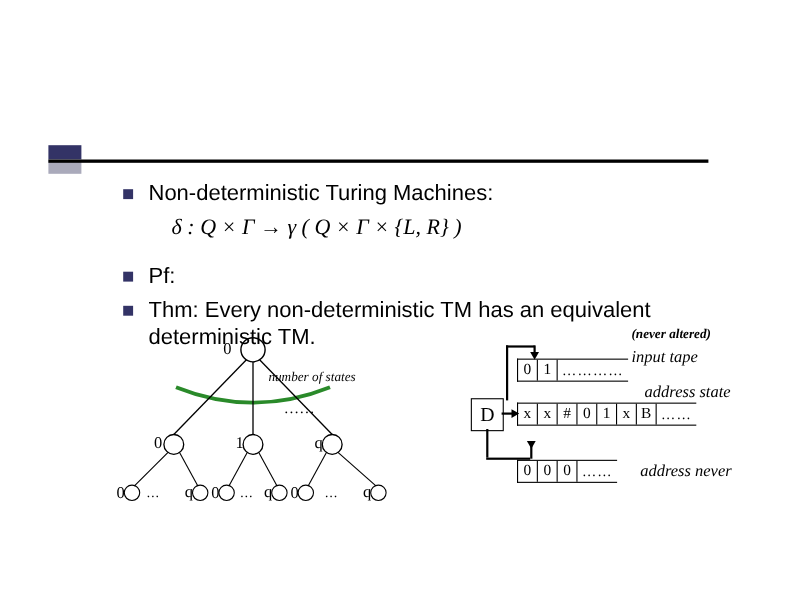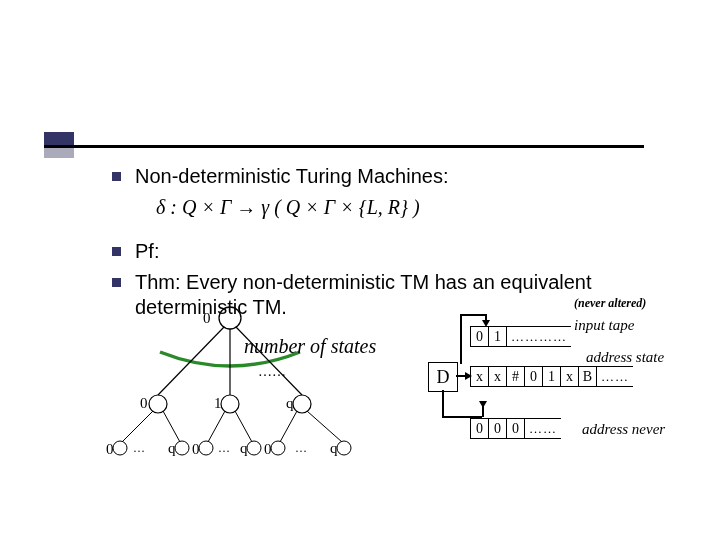--- a/index.html
+++ b/index.html
@@ -216,21 +216,21 @@
       <line x1="217" y1="111" x2="252" y2="142" stroke="#000" stroke-width="1"></line>
 
       <circle cx="30" cy="148" r="7" fill="none" stroke="#000" stroke-width="1"></circle>
       <circle cx="92" cy="148" r="7" fill="none" stroke="#000" stroke-width="1"></circle>
       <circle cx="116" cy="148" r="7" fill="none" stroke="#000" stroke-width="1"></circle>
       <circle cx="164" cy="148" r="7" fill="none" stroke="#000" stroke-width="1"></circle>
       <circle cx="188" cy="148" r="7" fill="none" stroke="#000" stroke-width="1"></circle>
       <circle cx="254" cy="148" r="7" fill="none" stroke="#000" stroke-width="1"></circle>
     </svg>
     <div class="tree-label" style="top:10px; left:113px;">0</div>
-    <div class="tree-label" style="top:35px; left:154px; font-style:italic; font-family:'Times New Roman',serif; font-size:20px;">number of states</div>
+    <div class="tree-label" style="top:35px; left:154px; font-style:italic; font-family:'Times New Roman',serif; font-size:12px;">number of states</div>
     <div class="tree-label" style="top:64px; left:168px; font-size:14px;">……</div>
 
     <div class="tree-label" style="top:95px; left:50px;">0</div>
     <div class="tree-label" style="top:95px; left:124px;">1</div>
     <div class="tree-label" style="top:95px; left:196px;">q</div>
 
     <div class="tree-label" style="top:141px; left:16px;">0</div>
     <div class="tree-label" style="top:141px; left:43px; font-size:12px;">…</div>
     <div class="tree-label" style="top:140px; left:78px;">q</div>
     <div class="tree-label" style="top:141px; left:102px;">0</div>

